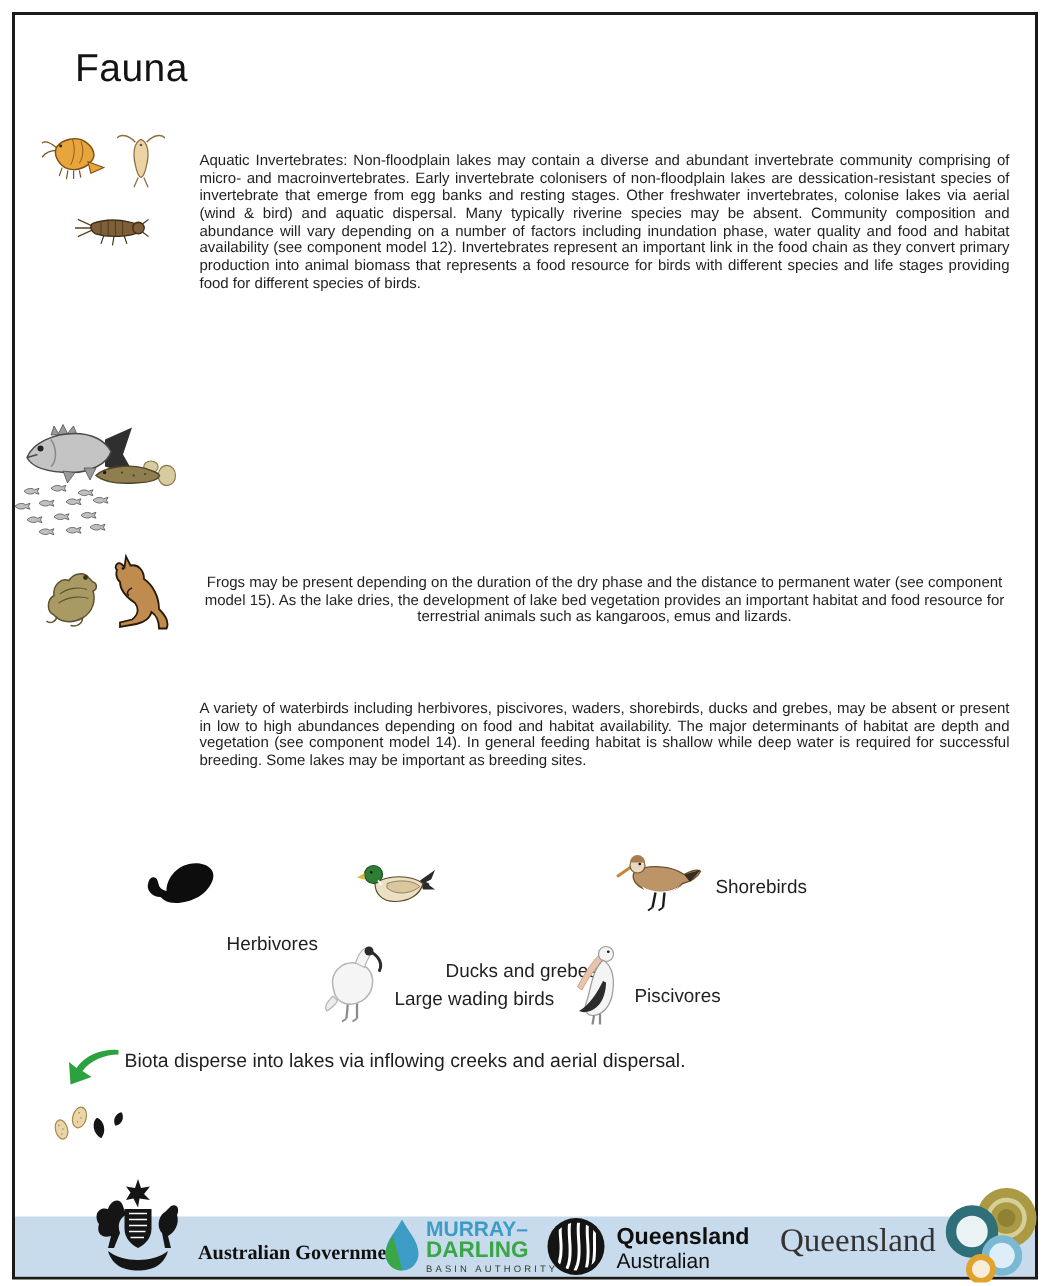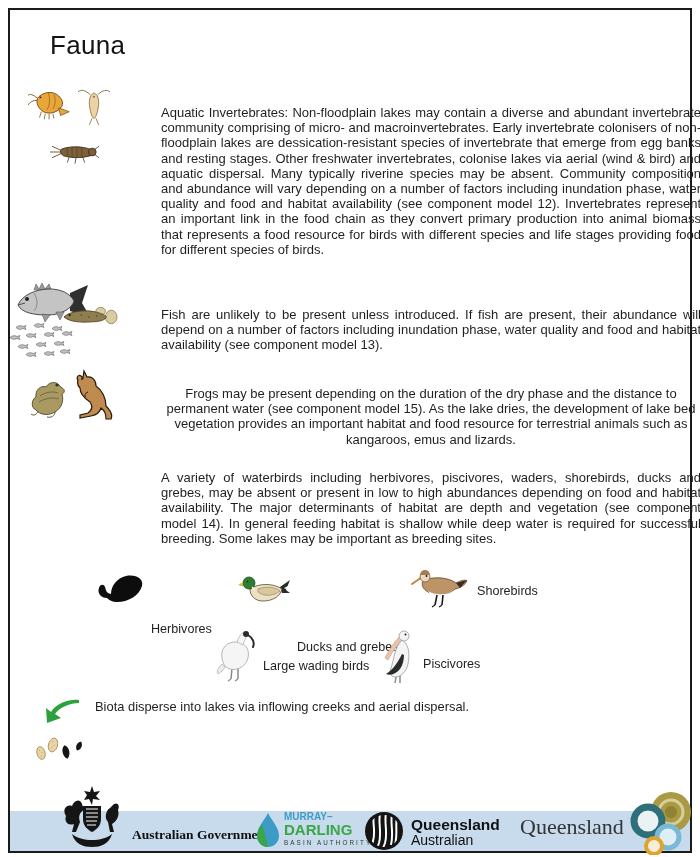--- a/index.html
+++ b/index.html
@@ -1,29 +1,29 @@
 <!DOCTYPE html>
 <html><head>
 <meta charset="utf-8">
 <style>
   html,body{margin:0;padding:0;background:#fff;}
   .page{position:relative;width:700px;height:857px;background:#fff;overflow:hidden;
         font-family:"Liberation Sans",sans-serif;color:#1f1c1d;}
   .frame{position:absolute;left:8px;top:8px;right:8px;bottom:4px;border:2px solid #1a1a1a;}
   .title{position:absolute;left:50px;top:30px;font-size:26px;letter-spacing:.3px;color:#141414;}
-  .para{position:absolute;left:133px;width:540px;font-size:13px;line-height:1.17;
-        text-align:justify;color:#211e1f;margin-left:28px;}
+  .para{position:absolute;left:133px;width:540px;font-size:10px;line-height:1.17;
+        text-align:justify;color:#211e1f;}
   .para.left{text-align:center;}
   .icongrp{position:absolute;}
   .blabel{position:absolute;font-size:12.6px;color:#211e1f;white-space:nowrap;}
   .note{position:absolute;font-size:12.9px;color:#211e1f;}
   .footer-bar{position:absolute;left:10px;top:811px;width:680px;height:40px;background:#c8dbec;}
   .ft{position:absolute;white-space:nowrap;}
   .ausgov{font-family:"Liberation Serif",serif;font-weight:bold;font-size:13.5px;color:#101010;}
-  .mdba1{font-size:10px;font-weight:bold;color:#3d9cc6;line-height:1.0;}
+  .mdba1{font-size:14px;font-weight:bold;color:#3d9cc6;line-height:1.0;}
   .mdba2{font-size:15px;font-weight:bold;color:#3aa648;line-height:1.0;}
   .mdba3{font-size:6.3px;letter-spacing:2.1px;color:#2e3d2e;margin-top:2px;}
   .qg1{font-size:15.5px;font-weight:bold;color:#101010;line-height:1.05;}
   .qg2{font-size:14px;color:#101010;line-height:1.05;}
   .qwp1{font-family:"Liberation Serif",serif;font-size:22px;color:#333;line-height:1.0;}
   .qwp2{font-family:"Liberation Serif",serif;font-size:12.5px;color:#333;margin-top:18px;}
   svg{display:block;}
 </style>
 </head>
 <body>
@@ -99,21 +99,20 @@
         <use href="#sf" x="34" y="9"></use>
         <use href="#sf" x="52" y="8"></use>
       <use href="#sf" x="8" y="21"></use>
         <use href="#sf" x="26" y="19"></use>
         <use href="#sf" x="44" y="18"></use>
       <use href="#sf" x="16" y="29"></use>
         <use href="#sf" x="34" y="28"></use>
         <use href="#sf" x="50" y="26"></use>
     </svg>
   </div>
-  <p class="para" style="top:294px;">Fish are unlikely to be present unless introduced.  If fish are present, their abundance will depend on a number of factors including inundation phase, water quality and food and habitat availability (see component model 13).</p>
 
   <div class="icongrp" style="left:28px;top:376px;">
     <svg width="44" height="44" viewBox="0 0 44 44">
       <path d="M8,34 C3,32 3,24 8,21 C7,14 13,9 18,11 C21,6 28,5 31,9 L34,12 C37,13 37,17 34,18 C36,24 34,32 27,36 C20,40 12,39 8,34 Z" fill="#a99a63" stroke="#5d5233" stroke-width="1"></path>
       <path d="M12,20 C17,16 25,15 30,17 M11,26 C17,22 26,21 31,23" stroke="#5d5233" stroke-width="0.7" fill="none"></path>
       <path d="M27,36 C27,40 23,42 19,41 M10,35 C9,39 5,40 3,38" stroke="#5d5233" stroke-width="1" fill="none"></path>
       <circle cx="29" cy="9" r="1.6" fill="#38321d"></circle>
     </svg>
   </div>
   <div class="icongrp" style="left:68px;top:368px;">
@@ -186,21 +185,21 @@
       <circle cx="23.5" cy="6.5" r="0.9" fill="#111"></circle>
     </svg>
   </div>
   <span class="blabel" style="left:423px;top:657px;">Piscivores</span>
 
   <div class="icongrp" style="left:43px;top:697px;">
     <svg width="38" height="28" viewBox="0 0 38 28">
       <path d="M36,3 C26,2 14,6 8,15 L3,11 L4,26 L18,21 L12,17 C17,10 27,6 36,6 Z" fill="#2ba23e"></path>
     </svg>
   </div>
-  <div class="note" style="left:95px;top:699px;width:560px;">Biota disperse into lakes via inflowing creeks and aerial dispersal.</div>
+  <div class="note" style="left:83px;top:699px;width:560px;">Biota disperse into lakes via inflowing creeks and aerial dispersal.</div>
 
   <div class="icongrp" style="left:33px;top:733px;">
     <svg width="54" height="30" viewBox="0 0 54 30">
       <g transform="rotate(-15 8 20)">
         <ellipse cx="8" cy="20" rx="4" ry="6.5" fill="#e9d6a8" stroke="#a8884c" stroke-width="0.8"></ellipse>
         <circle cx="7" cy="17" r="0.5" fill="#a8884c"></circle>
           <circle cx="9" cy="20" r="0.5" fill="#a8884c"></circle>
           <circle cx="7.5" cy="23" r="0.5" fill="#a8884c"></circle>
       </g>
       <g transform="rotate(15 20 12)">

